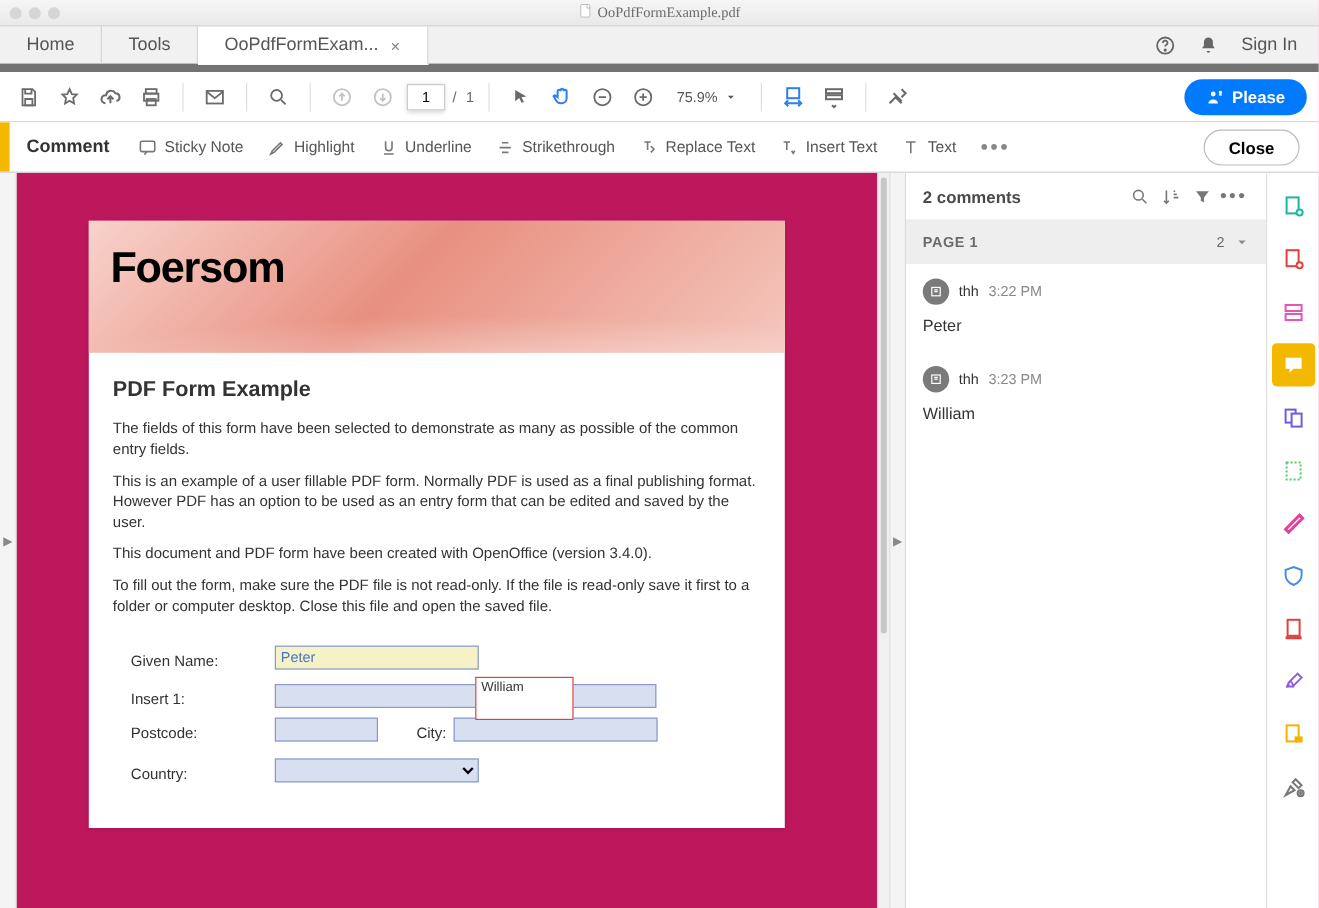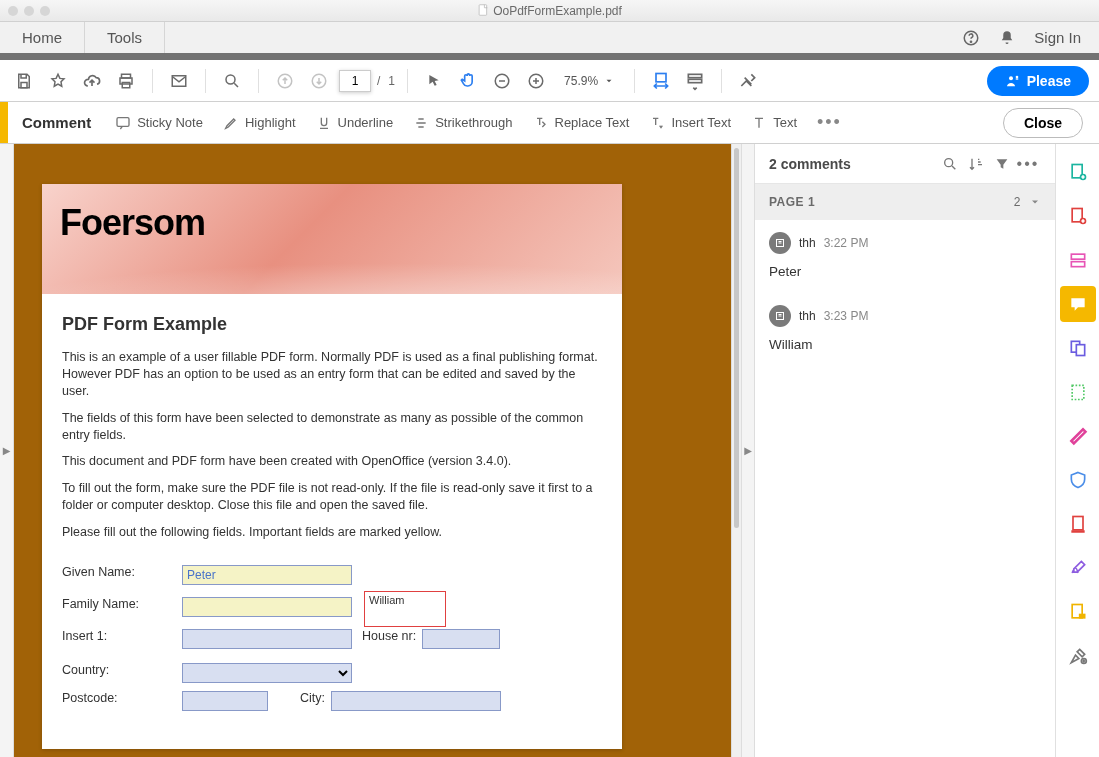--- a/index.html
+++ b/index.html
@@ -2,21 +2,21 @@
 <html><head>
 <meta charset="utf-8">
 <style>
   * { box-sizing: border-box; margin: 0; padding: 0; }
   body { font-family: -apple-system, "Helvetica Neue", Arial, sans-serif; font-size: 13px; color: #333; background: #fff; width: 1099px; height: 757px; overflow: hidden; display: flex; flex-direction: column; }
   
   
   .titlebar { height: 22px; background: linear-gradient(#f6f6f6,#e9e9e9); border-bottom:1px solid #d0d0d0; display:flex; align-items:center; padding:0 8px; font-size:12px; color:#6a6a6a; position:relative; }
   .traffic { display:flex; gap:6px; }
   .traffic span { width:10px; height:10px; border-radius:50%; background:#d6d6d6; display:inline-block; }
-  .titlebar-title { position:absolute; left:50%; transform:translateX(-50%); display:flex; gap:4px; }
+  .titlebar-title { position:absolute; left:50%; transform:translateX(-50%); display:flex; gap:4px;font-family:Liberation Serif, serif; }
   .titlebar-title svg { width:12px; height:12px; }
   
   
   .tabstrip { height:38px; background:#f1f1f1; border-bottom:7px solid #737373; display:flex; align-items:stretch; }
   .tabstrip .tabitem { padding:0 22px; display:flex; align-items:center; font-size:15px; color:#555; border-right:1px solid #d6d6d6; cursor:pointer; }
   .tabstrip .tabitem.active { background:#fff; border-bottom:1px solid #fff; margin-bottom:-1px; }
   .tabstrip .tabitem .close { margin-left:10px; font-size:14px; color:#888; }
   .tabstrip .spacer { flex:1; }
   .tabstrip .right { display:flex; align-items:center; gap:18px; padding:0 18px; color:#777; }
   .icon-btn { display:inline-flex; align-items:center; justify-content:center; cursor:pointer; color:#666; }
@@ -34,29 +34,29 @@
   .comment-bar { height:42px; background:#fff; border-bottom:1px solid #d0d0d0; display:flex; align-items:center; padding-left:0; }
   .comment-bar .accent { width:8px; height:100%; background:#f5b800; }
   .comment-bar .label { font-weight:600; font-size:15px; color:#333; padding:0 14px; }
   .comment-bar .tool { display:flex; align-items:center; gap:6px; padding:0 10px; font-size:13px; color:#555; cursor:pointer; }
   .comment-bar .close-btn { margin-left:auto; margin-right:16px; border:1px solid #bbb; border-radius:16px; height:30px; padding:0 20px; font-size:14px; background:#fff; cursor:pointer; font-weight:600; }
   
   
   .main { flex:1; display:flex; overflow:hidden; }
   .left-rail { width:14px; background:#f4f4f4; border-right:1px solid #ddd; display:flex; align-items:center; justify-content:center; }
   .left-rail span { color:#888; font-size:10px; }
-  .doc-area { flex:1; background:#a16207; overflow:auto; position:relative; padding:40px 0 0 28px; }
+  .doc-area { flex:1; background:#be185d; overflow:auto; position:relative; padding:40px 0 0 60px; }
   .page { width:580px; background:#fff; box-shadow:0 1px 4px rgba(0,0,0,.2); padding:0; }
   .page-header { height:110px; background:linear-gradient(135deg,#f8d3cc 0%,#e89080 45%,#f5c7bd 100%); position:relative; overflow:hidden; }
   .page-header .curve { position:absolute; inset:0; background:radial-gradient(120% 80% at 60% 120%, rgba(255,255,255,.5), transparent 60%); }
   .page-header h1 { font-family:"Arial Black",sans-serif; font-size:36px; color:#000; padding:18px 0 0 18px; letter-spacing:-1px; }
   .page-body { padding:20px 20px 30px 20px; }
   .page-body h2 { font-size:18px; font-weight:700; margin-bottom:14px; }
   .page-body p { font-size:12.5px; line-height:1.35; margin-bottom:10px; }
-  .form-row { display:flex; align-items:flex-start; margin-bottom:8px; font-size:12.5px; }
+  .form-row { display:flex; align-items:flex-end; margin-bottom:8px; font-size:12.5px;margin-left:15px; }
   .form-row label { width:120px; }
   .form-row input[type=text] { height:20px; border:1px solid #8899c8; background:#d8dff1; font-size:12px; padding:0 4px; }
   .form-row input.yellow { background:#f5f3c6; }
   .form-row select { height:20px; border:1px solid #8899c8; background:#d8dff1; }
   .note-popup { position:absolute; border:1px solid #e04040; background:#fff; font-size:11px; padding:2px 4px; width:82px; height:36px; }
   .divider-handle { width:14px; background:#f4f4f4; border-left:1px solid #ddd; border-right:1px solid #ddd; display:flex; align-items:center; justify-content:center; }
   .divider-handle span{ color:#888; font-size:10px; }
   .scrollbar { width:10px; background:#f0f0f0; border-left:1px solid #ddd; position:relative; }
   .scrollbar .thumb { position:absolute; left:2px; right:2px; top:4px; height:380px; background:#c7c7c7; border-radius:3px; }
   
@@ -101,20 +101,24 @@
   </div>
 </div>
 
 <div class="tabstrip">
   <div class="tabitem">
       <span>Home</span>
     </div>
   <div class="tabitem">
       <span>Tools</span>
     </div>
+  <div class="tabitem active">
+    <span>OoPdfFormExam...</span>
+    <span class="close">×</span>
+  </div>
   <div class="spacer"></div>
   <div class="right">
     <span class="icon-btn">
         <svg width="18" height="18" viewBox="0 0 24 24" fill="none" stroke="currentColor" stroke-width="2">
           <circle cx="12" cy="12" r="9"></circle>
           <path d="M9.5 9a2.5 2.5 0 1 1 3.5 2.3c-.8.4-1 .9-1 1.7"></path>
           <circle cx="12" cy="17" r=".8" fill="currentColor"></circle>
         </svg>
       </span>
     <span class="icon-btn">
@@ -297,51 +301,46 @@
     </div>
 
   <div class="doc-area">
     <div class="page">
       <div class="page-header">
         <div class="curve"></div>
         <h1>Foersom</h1>
       </div>
       <div class="page-body">
         <h2>PDF Form Example</h2>
+        <p>The fields of this form have been selected to demonstrate as many as possible of the common entry fields.</p>
         <p>This is an example of a user fillable PDF form. Normally PDF is used as a final publishing format. However PDF has an option to be used as an entry form that can be edited and saved by the user.</p>
-        <p>The fields of this form have been selected to demonstrate as many as possible of the common entry fields.</p>
         <p>This document and PDF form have been created with OpenOffice (version 3.4.0).</p>
         <p>To fill out the form, make sure the PDF file is not read-only. If the file is read-only save it first to a folder or computer desktop. Close this file and open the saved file.</p>
-        <p>Please fill out the following fields. Important fields are marked yellow.</p>
         <div style="height:14px"></div>
         <div style="position:relative;">
         <div class="form-row">
           <label>Given Name:</label>
           <input type="text" class="yellow" style="width: 170px; color: rgb(74, 116, 201);" value="Peter">
-        </div>
-        <div class="form-row" style="margin-top:12px;">
-          <label>Family Name:</label>
-          <input type="text" class="yellow" style="width: 170px;">
         </div>
         <div class="note-popup" style="left:302px; top:26px;"><span>William</span></div>
         <div class="form-row" style="margin-top:12px;">
           <label>Insert 1:</label>
           <input type="text" style="width: 170px;">
           <label style="width:auto;margin:0 6px 0 10px;">House nr:</label>
           <input type="text" style="width: 78px;">
         </div>
-        <div class="form-row" style="margin-top:14px;">
-          <label>Country:</label>
-          <select style="width:170px"><option></option></select>
-        </div>
         <div class="form-row">
           <label>Postcode:</label>
           <input type="text" style="width: 86px;">
           <label style="width:auto;margin:0 6px 0 32px;">City:</label>
           <input type="text" style="width: 170px;">
+        </div>
+        <div class="form-row" style="margin-top:14px;">
+          <label>Country:</label>
+          <select style="width:170px"><option></option></select>
         </div>
         </div>
       </div>
     </div>
   </div>
 
   <div class="scrollbar">
       <div class="thumb"></div>
     </div>
   <div class="divider-handle">

